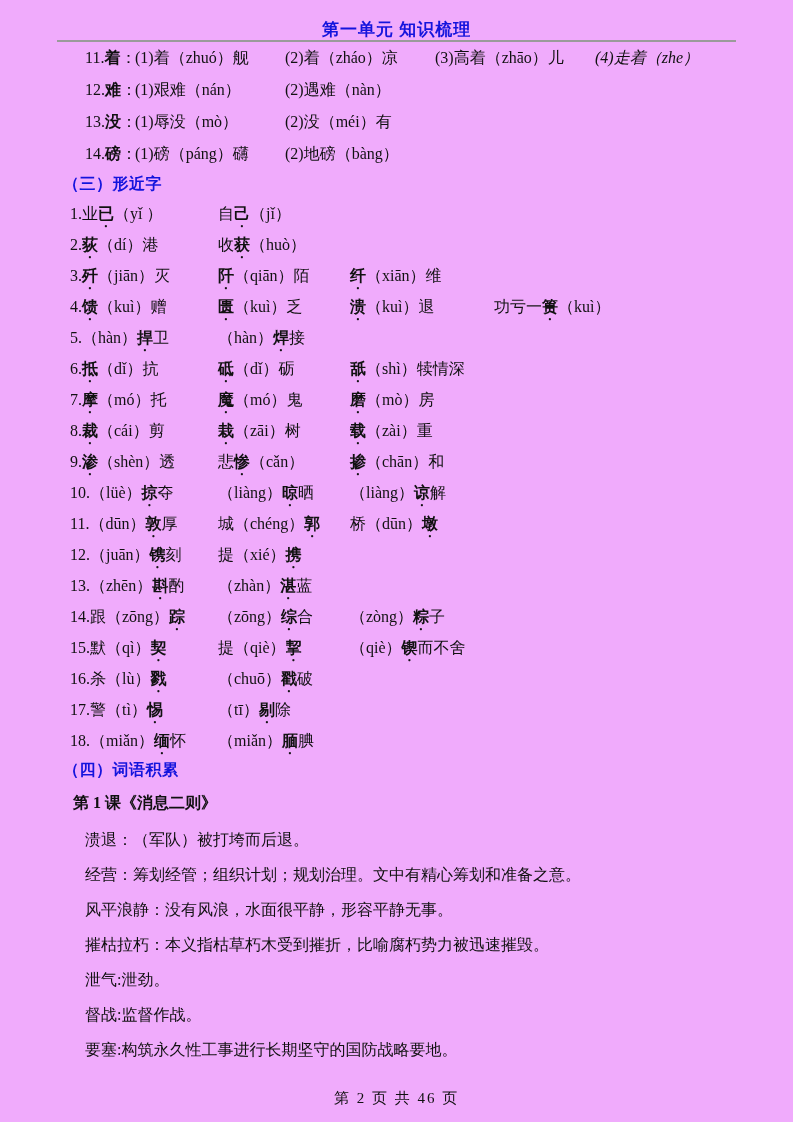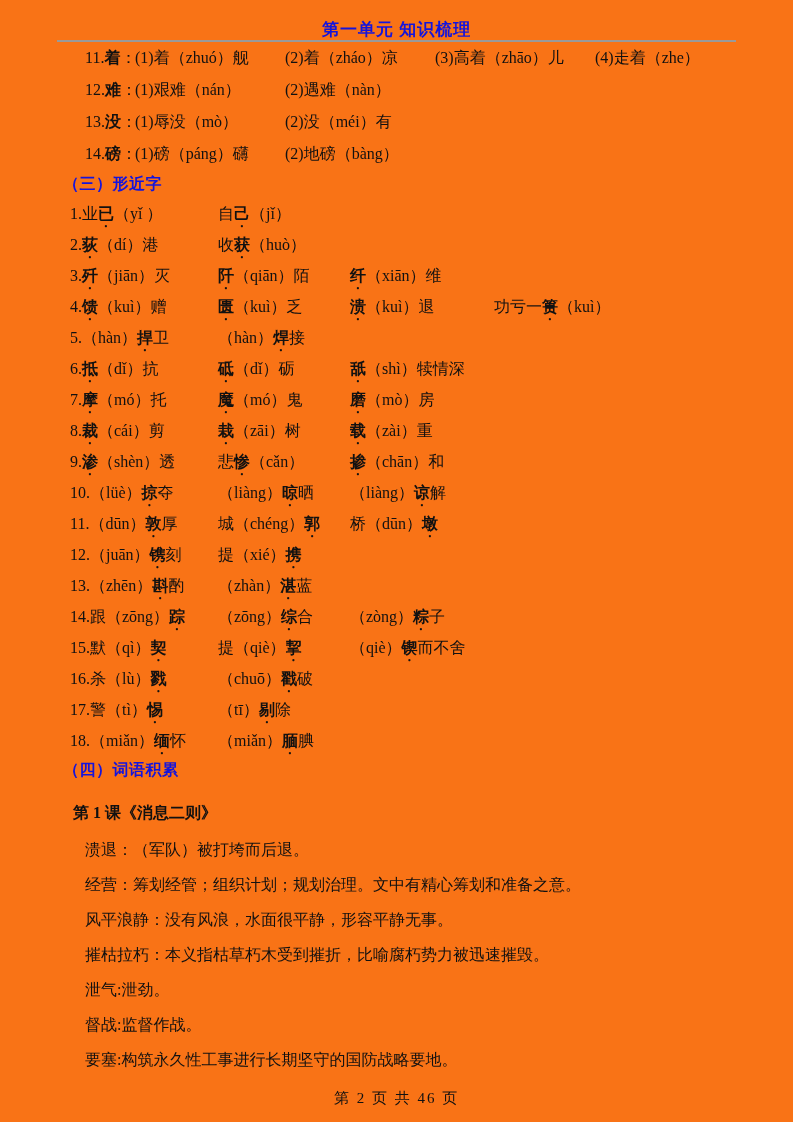--- a/index.html
+++ b/index.html
@@ -1,40 +1,40 @@
 <!DOCTYPE html>
 <html lang="zh" style="--blue: #1414dd; --rule: #9a9a9a;"><head>
 <meta charset="utf-8">
 <style>
   :root { --blue:#1414dd; --rule:#9a9a9a; --ink:#111; }
   * { margin:0; padding:0; box-sizing:border-box; }
   html,body { background:#fff; }
   body { font-family:"Liberation Serif","DejaVu Serif",serif; color:var(--ink); }
-  .page { position:relative; width:793px; height:1122px; background:#f97316; overflow:hidden; }
+  .page { position:relative; width:793px; height:1122px; background:#f0abfc; overflow:hidden; }
 
   .title { padding-top:18px; height:40px; text-align:center; font-size:17px; font-weight:bold; color:var(--blue); letter-spacing:1px; }
   .rule { margin-left:57px; width:679px; border:none; border-top:2px solid var(--rule); }
 
   .polyphones { }
   .prow { position:relative; height:32px; line-height:32px; margin-left:85px; font-size:16px; white-space:nowrap; }
   .plabel { position:absolute; left:0; top:0; }
   .pe { position:absolute; top:0; }
-  .pe0 { left:50px; } .pe1 { left:200px; } .pe2 { left:350px; } .pe3 { left:510px; }
+  .pe0 { left:50px; } .pe1 { left:200px; } .pe2 { left:350px; } .pe3 { left:510px;font-style:italic; }
 
   .sec-heading { margin-left:63px; height:28px; line-height:28px; font-size:16px; font-weight:bold; color:var(--blue); letter-spacing:0.5px; }
 
   .srow { position:relative; height:31px; line-height:31px; margin-left:70px; font-size:16px; white-space:nowrap; }
   .sc { position:absolute; top:0; white-space:nowrap; }
   .sc0 { left:0; } .sc1 { left:148px; } .sc2 { left:280px; } .sc3 { left:424px; }
 
   .b { font-weight:bold; }
   .dt { -webkit-text-emphasis:filled dot #111; -webkit-text-emphasis-position:under;
         text-emphasis:filled dot #111; text-emphasis-position:under right; }
 
-  .lesson { margin-left:73px; margin-top:16px; height:26px; line-height:26px; font-size:16px; font-weight:bold; }
+  .lesson { margin-left:73px; margin-top:6px; height:26px; line-height:26px; font-size:16px; font-weight:bold; }
   .defs { margin-top:6px; }
   .def { margin-left:85px; height:35px; line-height:35px; font-size:16px; white-space:nowrap; }
 
   .footer { position:absolute; left:0; right:0; bottom:14px; text-align:center; font-size:15px; letter-spacing:2px;margin-top:12px; }
 </style>
 </head>
 <body>
 
 <div class="page">
   <div class="title">第一单元 知识梳理</div>

